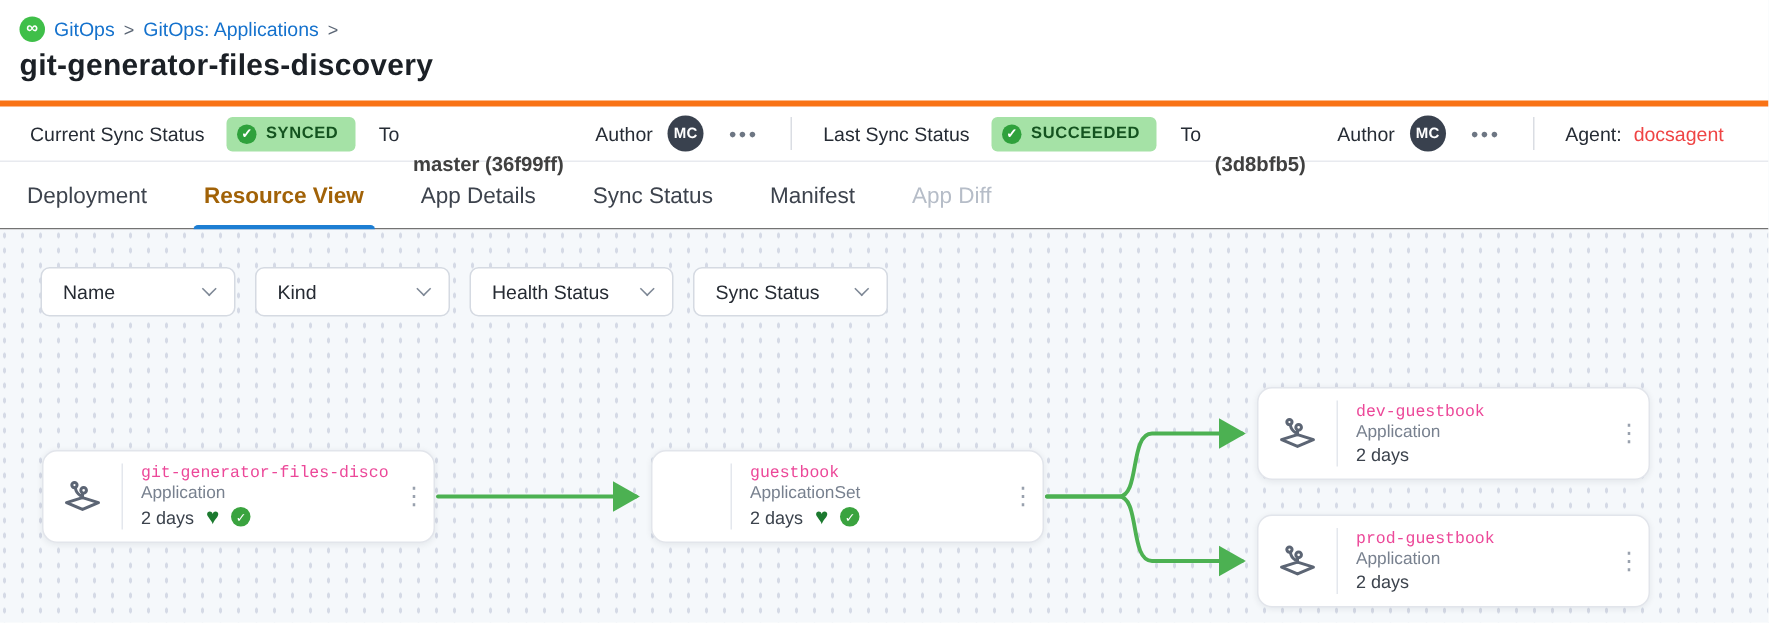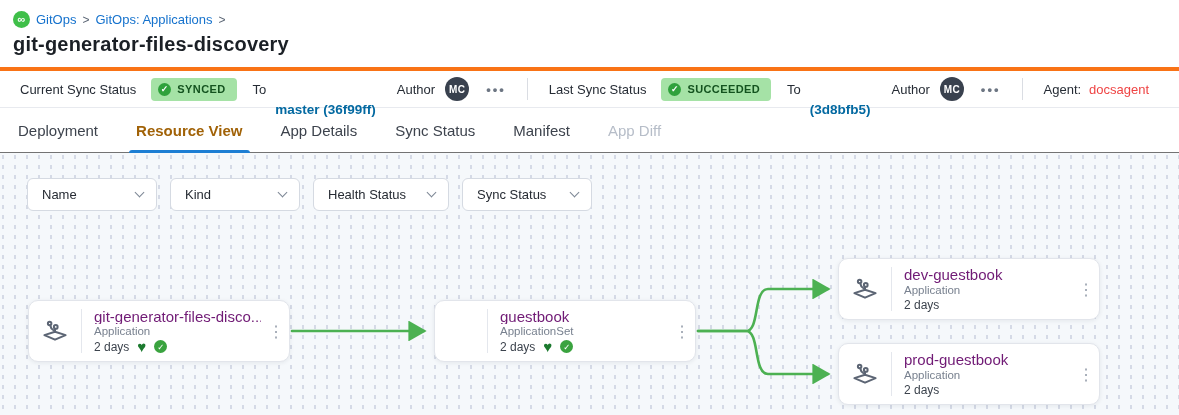--- a/index.html
+++ b/index.html
@@ -41,21 +41,21 @@
     background: #a5e2a6; color: #14531f;
     font-size: 11px; font-weight: 700; letter-spacing: .4px;
     padding: 5px 11px 5px 7px; border-radius: 4px; margin-right: 16px;
   }
   .badge-chk {
     width: 13px; height: 13px; border-radius: 50%;
     background: #2fa13c; color: #fff; font-size: 9px;
     display: flex; align-items: center; justify-content: center;
   }
   .sb-to { margin-right: 9px; }
-  .rev { color: #0369a1; font-weight: 700; font-size: 13.5px; margin-right: 21px; cursor: pointer; margin-top: 41px; }
+  .rev { color: #404040; font-weight: 700; font-size: 13.5px; margin-right: 21px; cursor: pointer; margin-top: 41px; }
   .sb-author { margin-right: 10px; }
   .avatar {
     width: 24px; height: 24px; border-radius: 50%;
     background: #39414e; color: #fff; font-size: 10px; font-weight: 700;
     display: flex; align-items: center; justify-content: center;
     letter-spacing: .3px; margin-right: 17px;
   }
   .dots { color: #6d7683; font-size: 13px; letter-spacing: 2px; font-weight: 700; cursor: pointer; }
   .vdiv { width: 1px; height: 22px; background: #dadde3; margin: 0 21px; }
   .agent-label { margin-right: 8px; }
@@ -105,21 +105,21 @@
     background: #fff; border: 1px solid #e2e5eb; border-radius: 10px;
     box-shadow: 0 1px 4px rgba(25,35,55,.08);
     display: flex; align-items: stretch; cursor: pointer;
   }
   .node-icon { width: 52px; display: flex; align-items: center; justify-content: center; color: #5c6574; }
   .node-sep { width: 1px; background: #e4e7ed; margin: 8px 0; }
   .node-body {
     flex: 1; min-width: 0; padding: 7px 2px 7px 12px;
     display: flex; flex-direction: column; justify-content: center;
   }
-  .node-title { font-size: 15px; color: #701a75; white-space: nowrap; overflow: hidden; }
+  .node-title { font-size: 11px; color: #ec4899; white-space: nowrap; overflow: hidden; font-family: Liberation Mono, monospace; }
   .node-kind { font-size: 11.5px; color: #78818f; margin-top: 1px; }
   .node-meta { font-size: 12px; color: #3c434d; display: flex; align-items: center; gap: 8px; margin-top: 2px; }
   .heart { color: #1c7a2f; font-size: 15px; line-height: 1; }
   .mini-chk {
     width: 13px; height: 13px; border-radius: 50%;
     background: #3aa33f; color: #fff; font-size: 8.5px;
     display: flex; align-items: center; justify-content: center;
   }
   .kebab { width: 26px; display: flex; align-items: center; justify-content: center;
            color: #99a1ae; font-size: 16px; cursor: pointer; }

